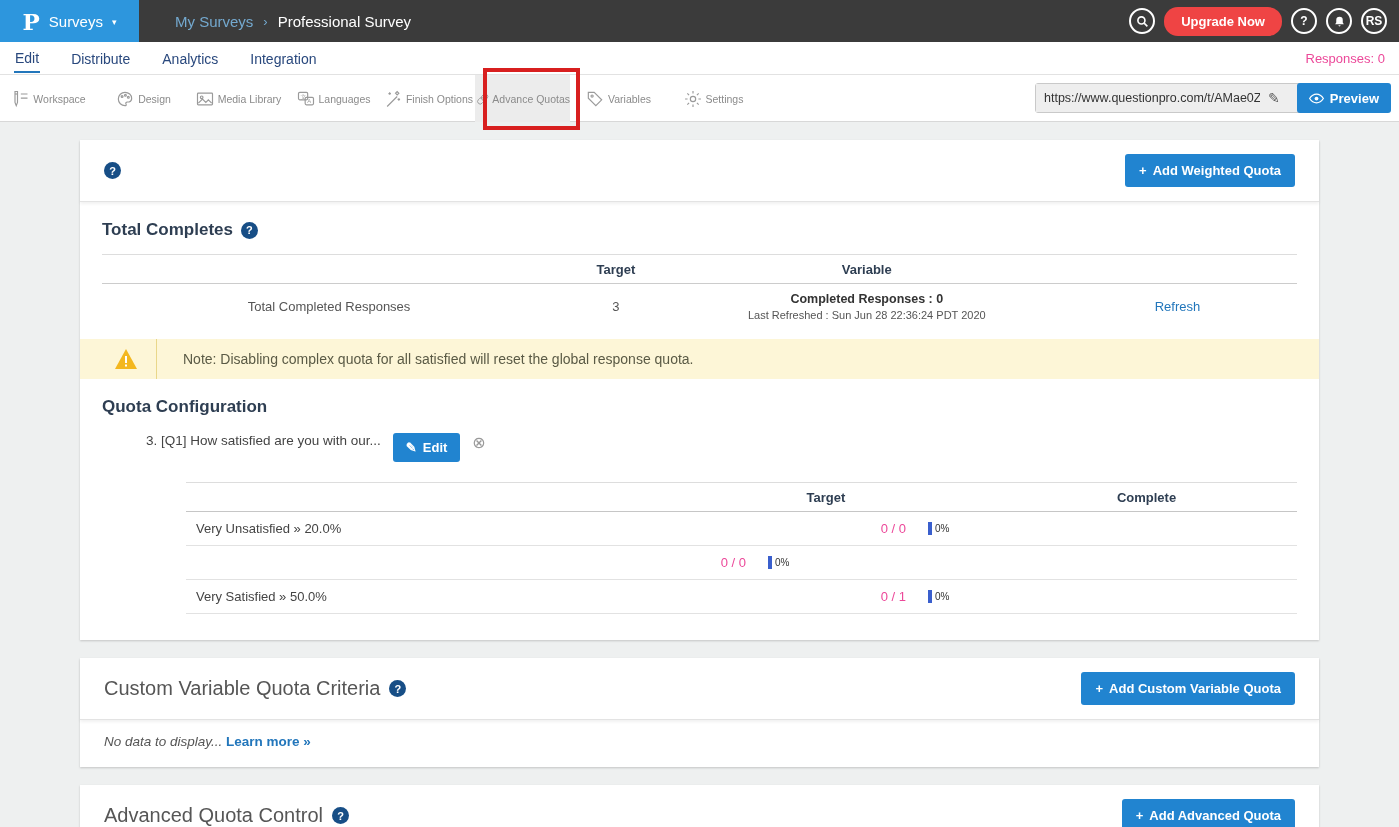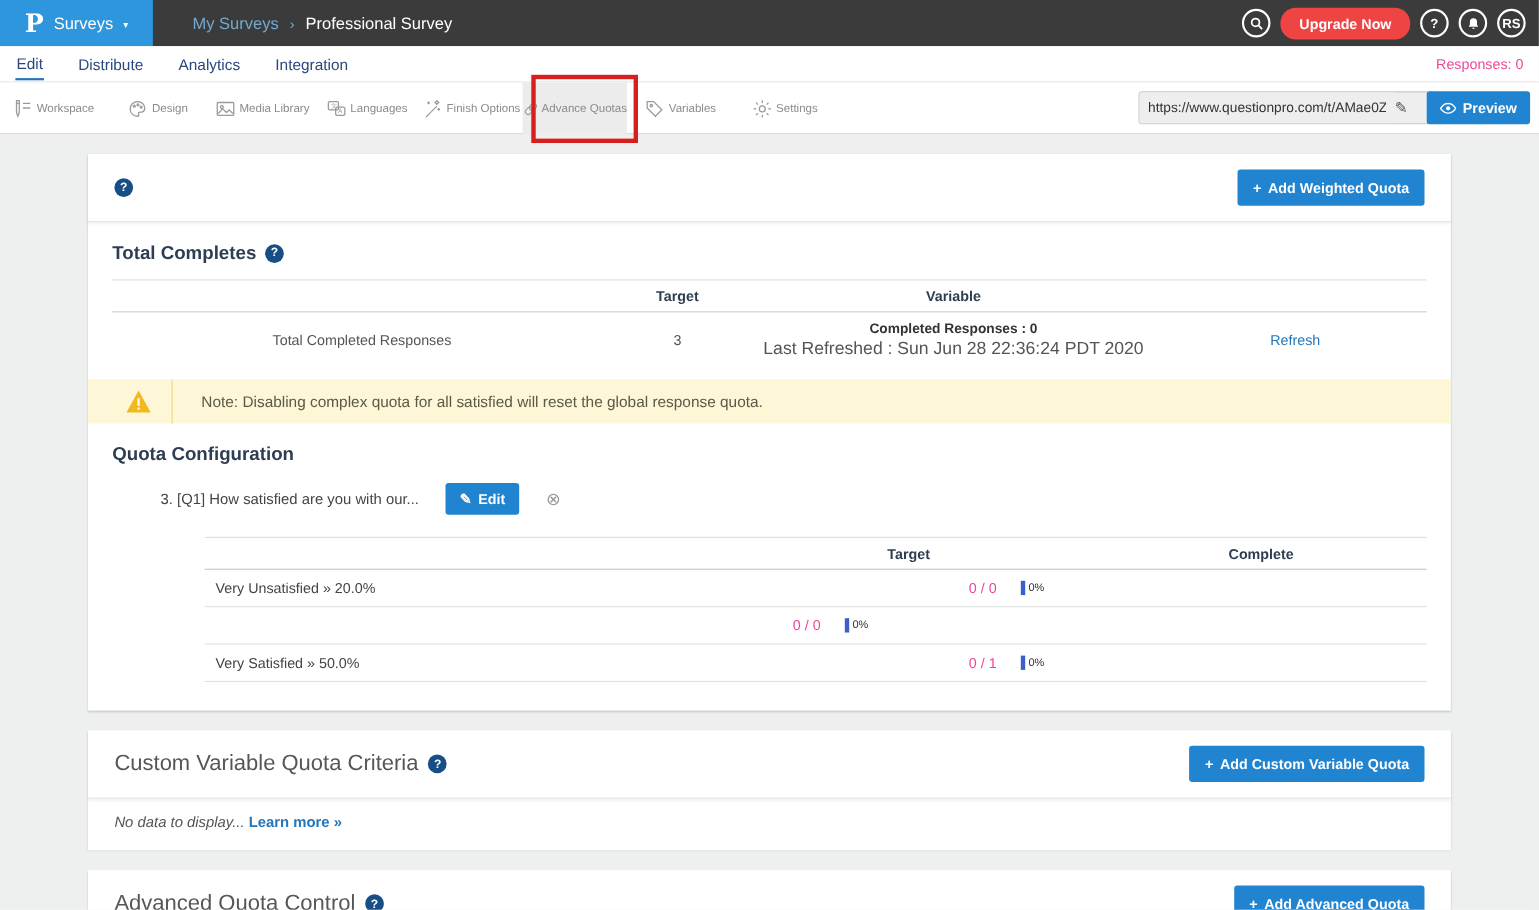--- a/index.html
+++ b/index.html
@@ -64,31 +64,31 @@
     gap:8px; padding-top:18px; }
 
   
   .tc-table { margin-top:14px; }
   .tc-head, .tc-row { display:grid; grid-template-columns:38% 10% 32% 20%; align-items:center; }
   .tc-head { border-top:1px solid #ddd; border-bottom:1px solid #ccc; height:30px;
     font-size:13px; font-weight:bold; color:#2e3e52; }
   .tc-row { padding:8px 0 14px; font-size:13px; color:#555; }
   .t-center { text-align:center; }
   .cur-main { font-size:12.5px; font-weight:bold; color:#333; text-align:center; }
-  .cur-sub { font-size:16px; color:#555; text-align:center; margin-top:3px; }
+  .cur-sub { font-size:11px; color:#555; text-align:center; margin-top:3px; }
   .link { color:#2276bb; cursor:pointer; text-decoration:none; }
 
   
   .note { background:#fdf6d7; height:40px; display:flex; align-items:center; margin-top:4px; }
   .note-icon { margin:0 18px 0 34px; display:flex; }
   .note-divider { width:1px; height:40px; background:#e9d78a; }
   .note-text { font-size:14px; color:#5a5a45; margin-left:26px; }
 
   
-  .qc-row { display:flex; align-items:center; gap:24px; margin:16px 0 0 44px; }
+  .qc-row { display:flex; align-items:flex-start; gap:12px; margin:16px 0 0 44px; }
   .qc-question { font-size:13.5px; color:#444; }
   .edit-btn { background:#2184d0; color:#fff; border:none; border-radius:3px; font-size:13px;
     font-weight:bold; padding:7px 13px; display:inline-flex; align-items:center; gap:6px; cursor:pointer; }
   .circle-x { color:#999; font-size:16px; cursor:pointer; }
 
   .q-table { margin:20px 0 0 84px; padding-bottom:26px; }
   .q-head, .q-row { display:grid; grid-template-columns:560px 160px 90px 1fr; align-items:center; }
   .q-head { border-top:1px solid #ddd; border-bottom:1px solid #c6c6c6; height:30px;
     font-size:13px; font-weight:bold; color:#2e3e52; }
   .q-row { height:34px; border-bottom:1px solid #e2e2e2; font-size:13px; color:#444; }

